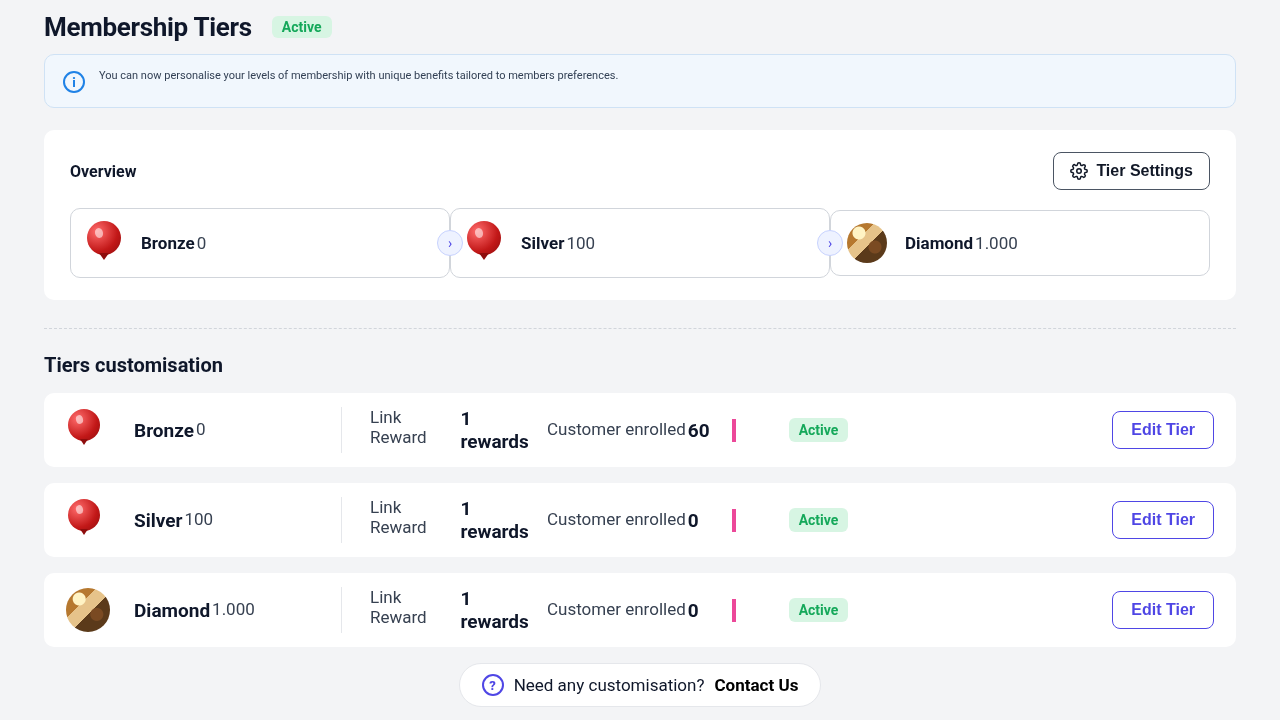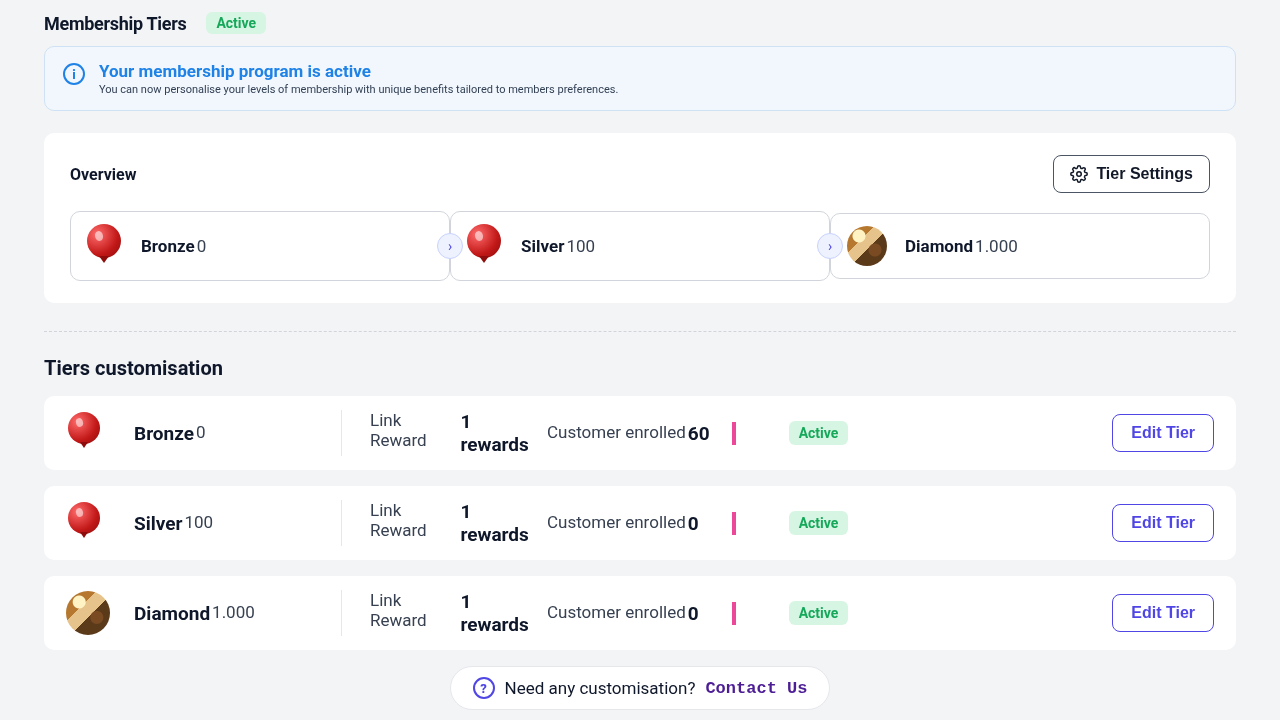--- a/index.html
+++ b/index.html
@@ -15,21 +15,21 @@
     padding: 0 44px;
   }
   .header-row {
     display: flex;
     align-items: center;
     gap: 20px;
     padding-top: 12px;
     padding-bottom: 12px;
   }
   .page-title {
-    font-size: 18px;
+    font-size: 26px;
     font-weight: 700;
     letter-spacing: -0.3px;
   }
   .status-pill {
     background: #d7f5e3;
     color: #15a85a;
     font-weight: 700;
     font-size: 14px;
     padding: 3px 10px;
     border-radius: 6px;
@@ -234,37 +234,36 @@
     align-items: center;
     gap: 10px;
     font-size: 17px;
   }
   .help-icon {
     width: 22px; height: 22px; border-radius: 50%;
     border: 2px solid #4f46e5; color: #4f46e5;
     display:flex;align-items:center;justify-content:center;
     font-weight:800; font-size:13px;
   }
-  .help-link { color: #4c1d95; font-weight: 700; cursor: pointer; font-family: Liberation Mono, monospace; }
+  .help-link { color: #000000; font-weight: 700; cursor: pointer; }
   .stack { display:flex; flex-direction:row; gap:2px; }
 </style>
 </head>
 <body>
 
 <div class="page">
 
   <div class="header-row">
     <h1 class="page-title">Membership Tiers</h1>
     <span class="status-pill">Active</span>
   </div>
 
   <div class="banner">
     <div class="info-icon">i</div>
     <div>
-      <div class="banner-title">Your membership program is active</div>
       <div class="banner-body">You can now personalise your levels of membership with unique benefits tailored to members preferences.</div>
     </div>
   </div>
 
   <div class="card">
     <div class="overview-head">
       <div class="overview-title">Overview</div>
       <button class="tier-settings-btn">
         <svg class="gear-svg" viewBox="0 0 24 24" fill="none" stroke="#111827" stroke-width="2">
           <circle cx="12" cy="12" r="3"></circle>

